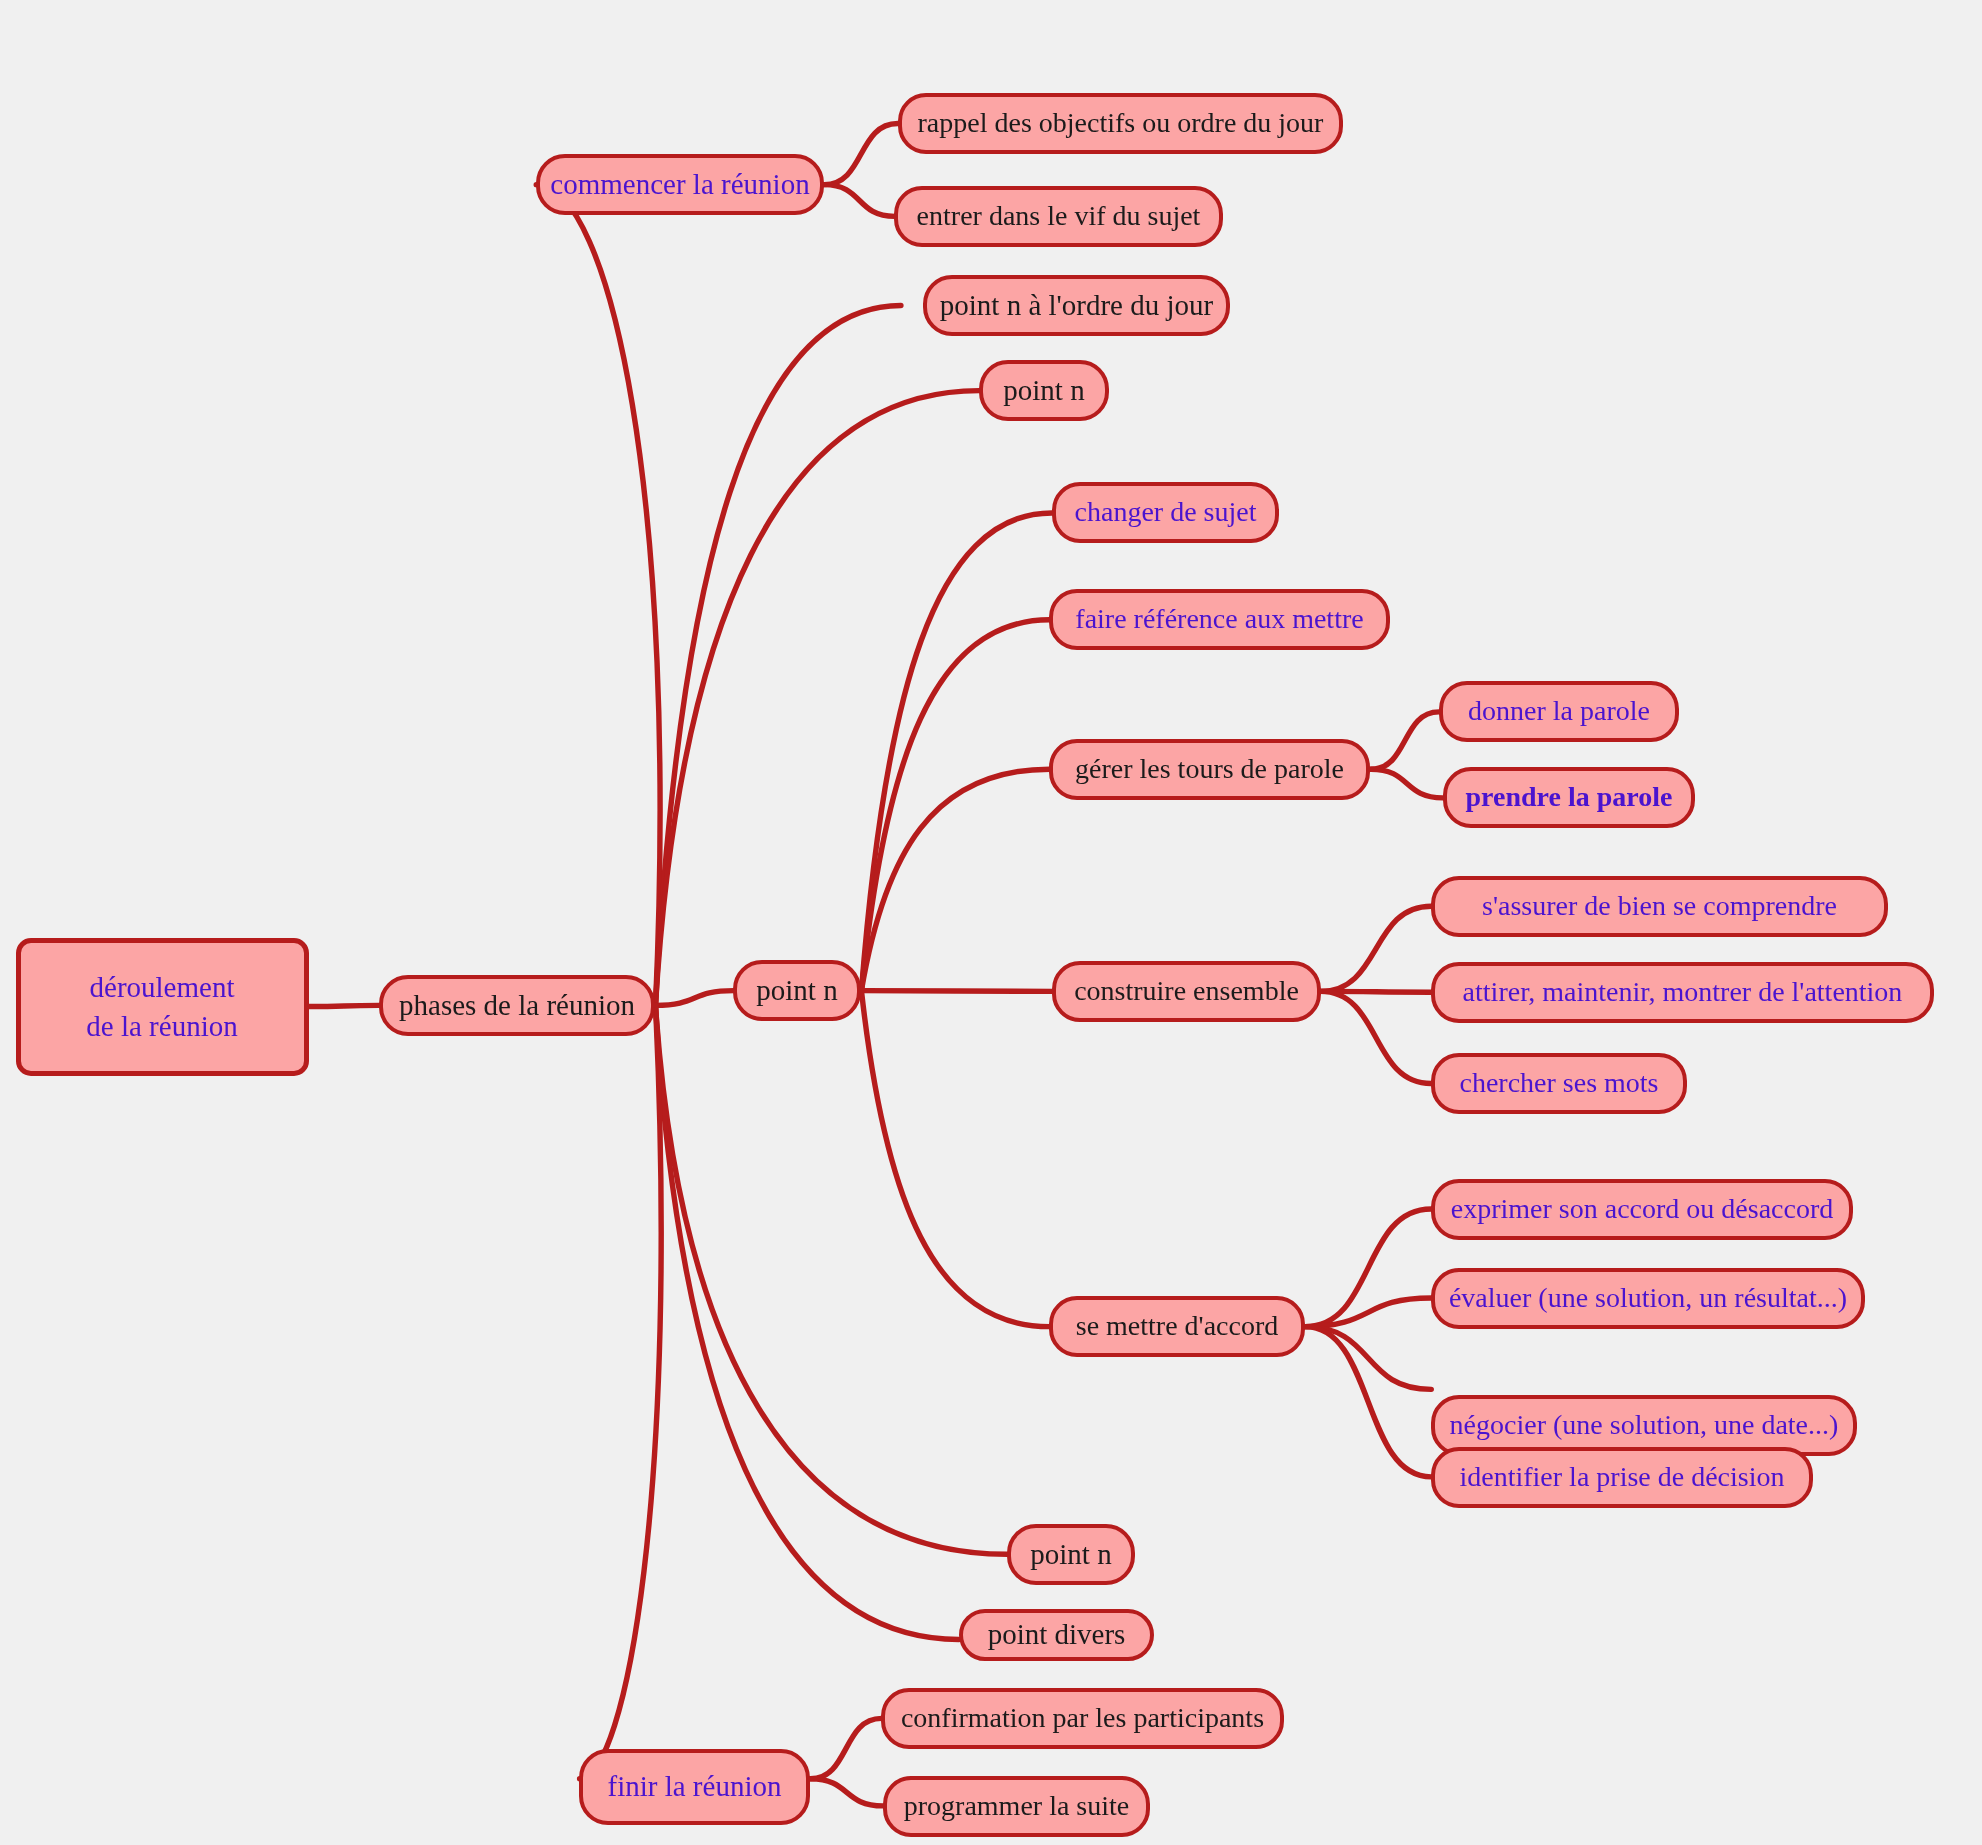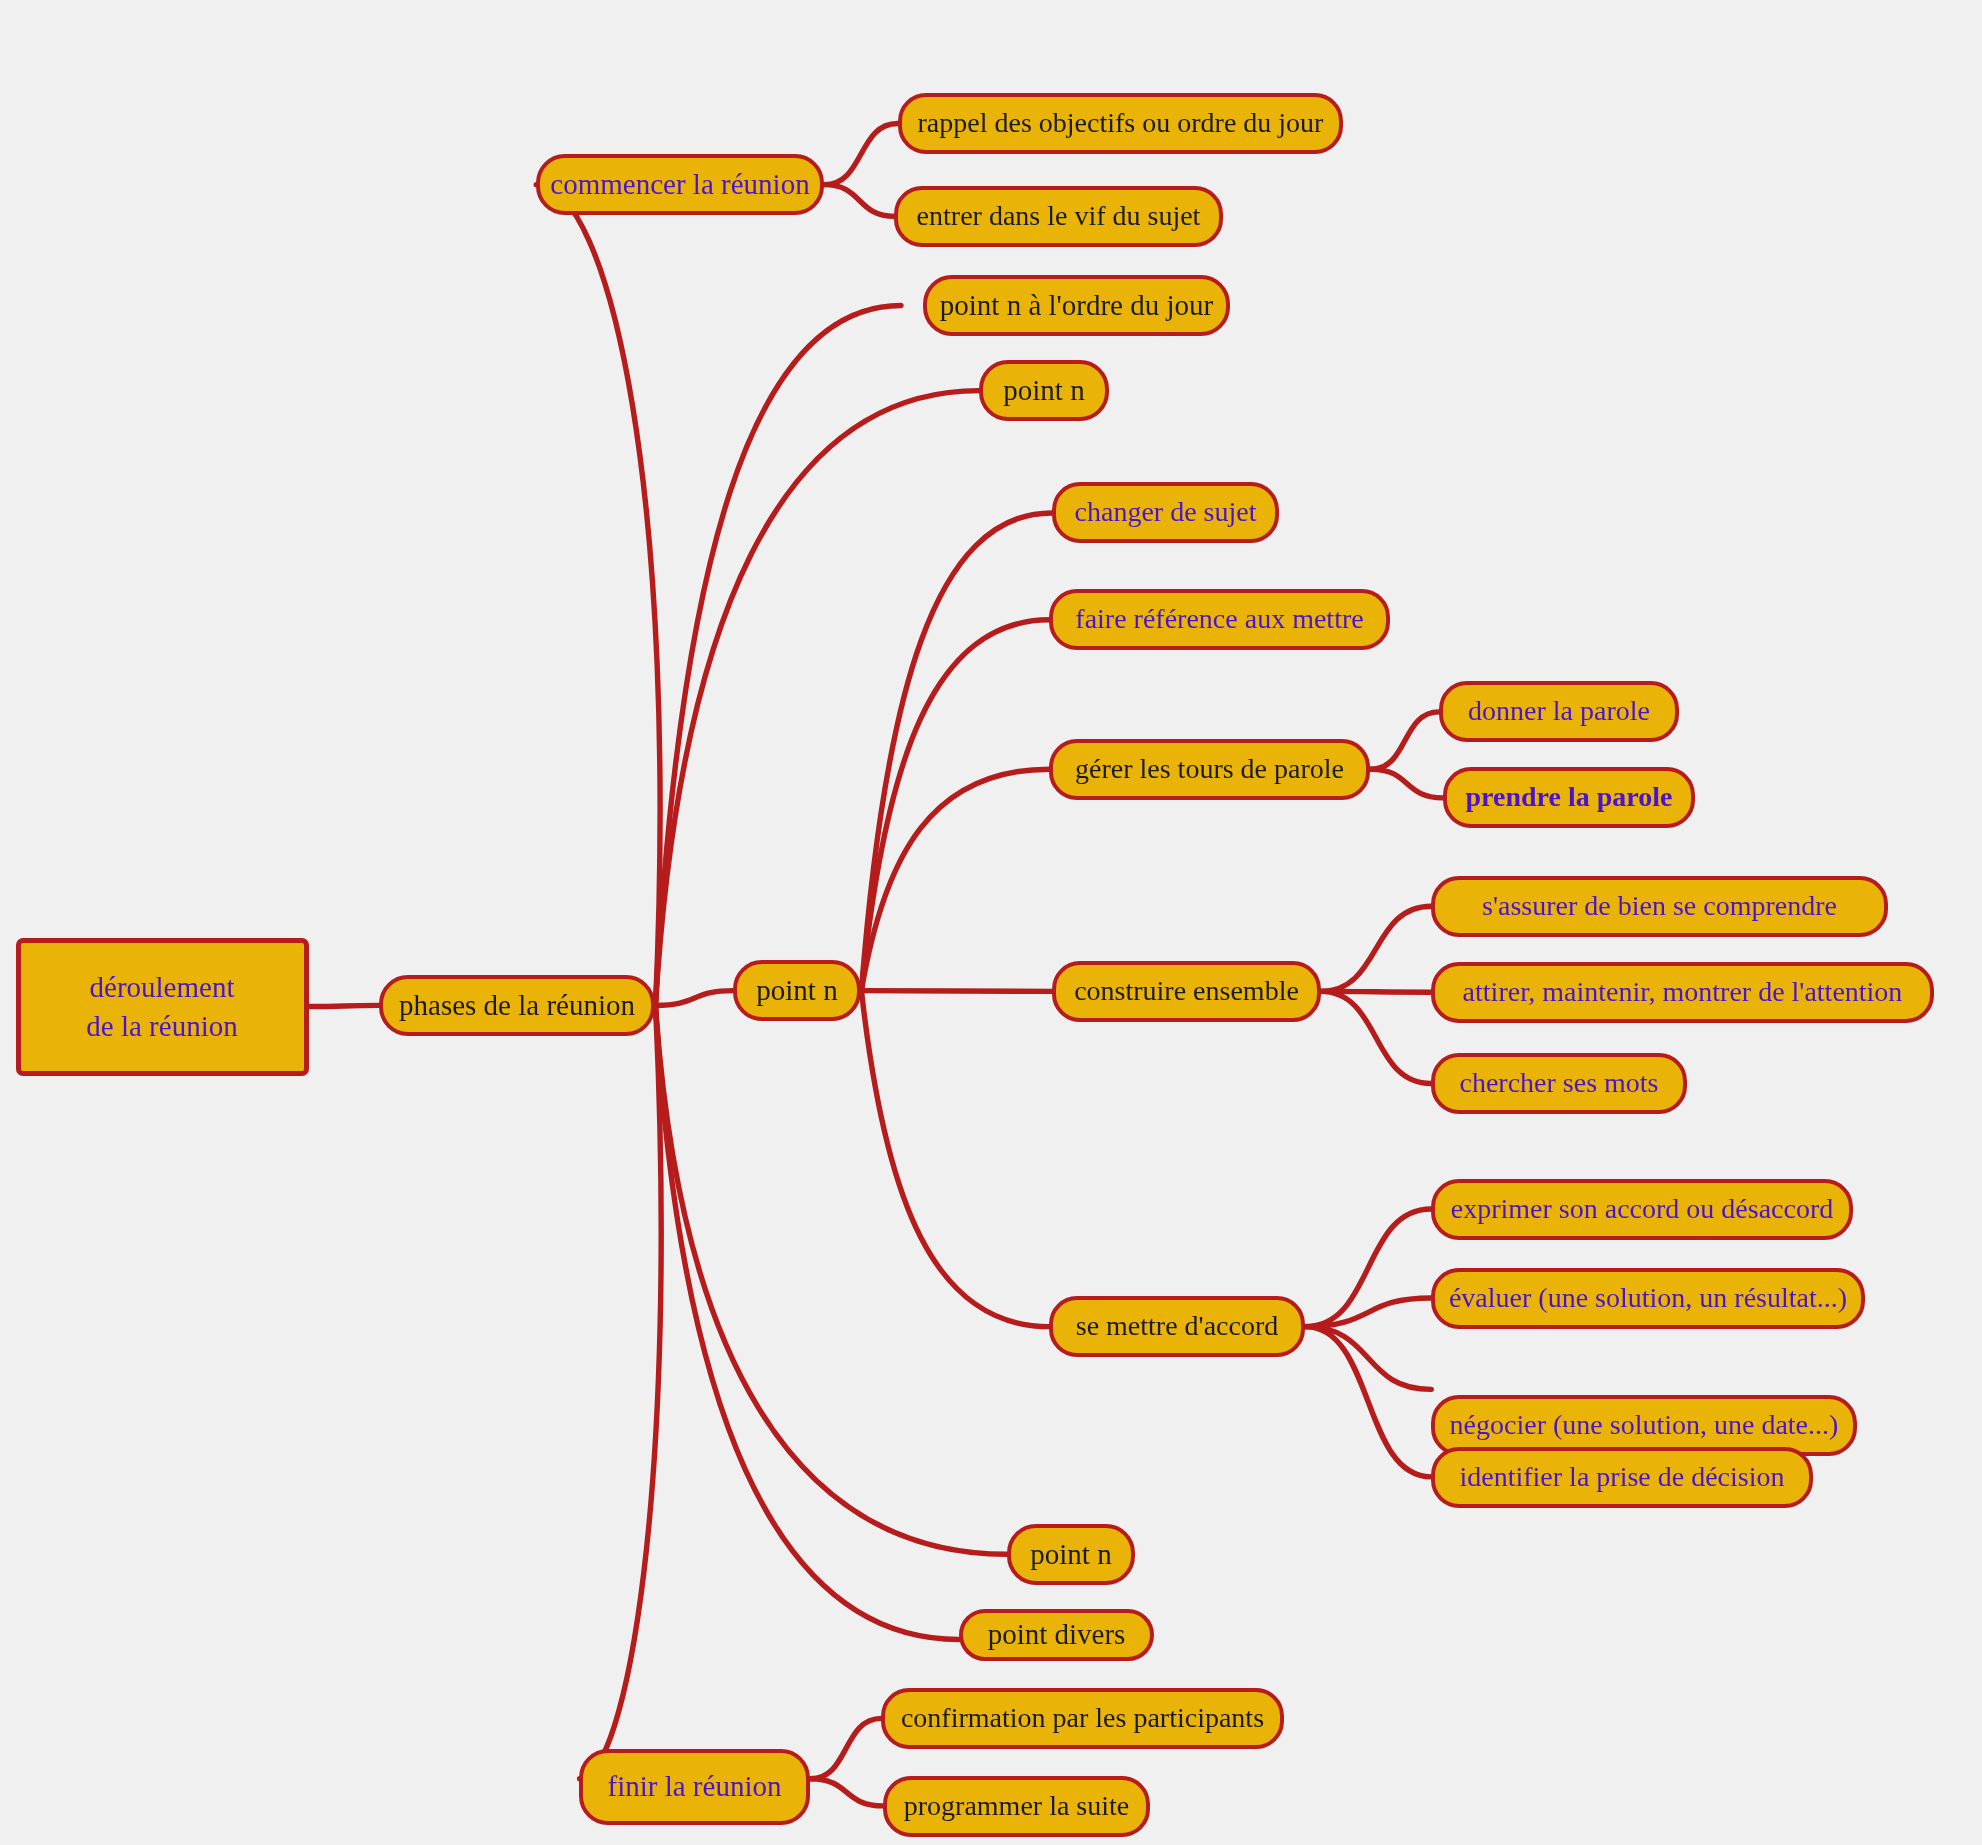--- a/index.html
+++ b/index.html
@@ -20,35 +20,35 @@
     position: absolute;
     left: 0;
     top: 0;
     width: 1983px;
     height: 1845px;
     pointer-events: none;
   }
   .node {
     position: absolute;
     box-sizing: border-box;
-    background: #eab308;
+    background: #fca5a5;
     border: 4.6px solid #b61c1c;
     display: flex;
     align-items: center;
     justify-content: center;
     text-align: center;
     line-height: 1.22;
     white-space: nowrap;
     z-index: 5;
   }
   .node.black  { color: #1b1b1b; }
   .node.blue   { color: #4a14cf; }
 
   .node.lvl0 {
-    border-radius: 7px;
+    border-radius: 15px;
     font-size: 29px;
     white-space: pre-line;
     line-height: 1.35;
     border-width: 5.4px;
   }
   .node.lvl1 { border-radius: 29px; font-size: 29px; }
   .node.lvl2 { border-radius: 29px; font-size: 29px; }
   .node.lvl3 { border-radius: 28px; font-size: 28px; }
 </style>
 </head>

